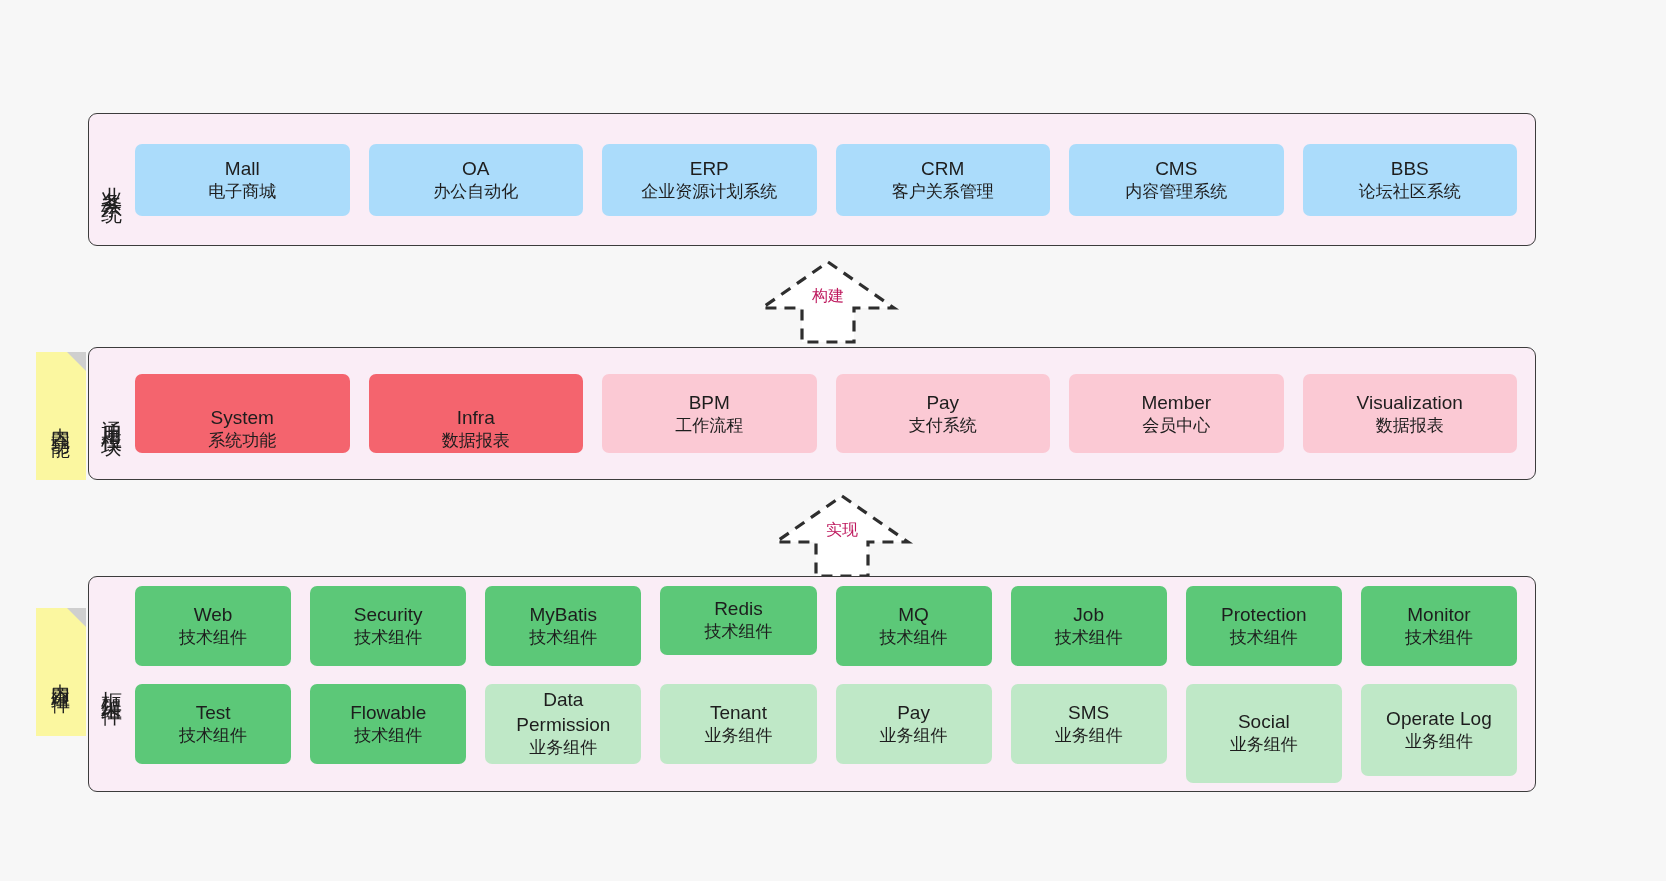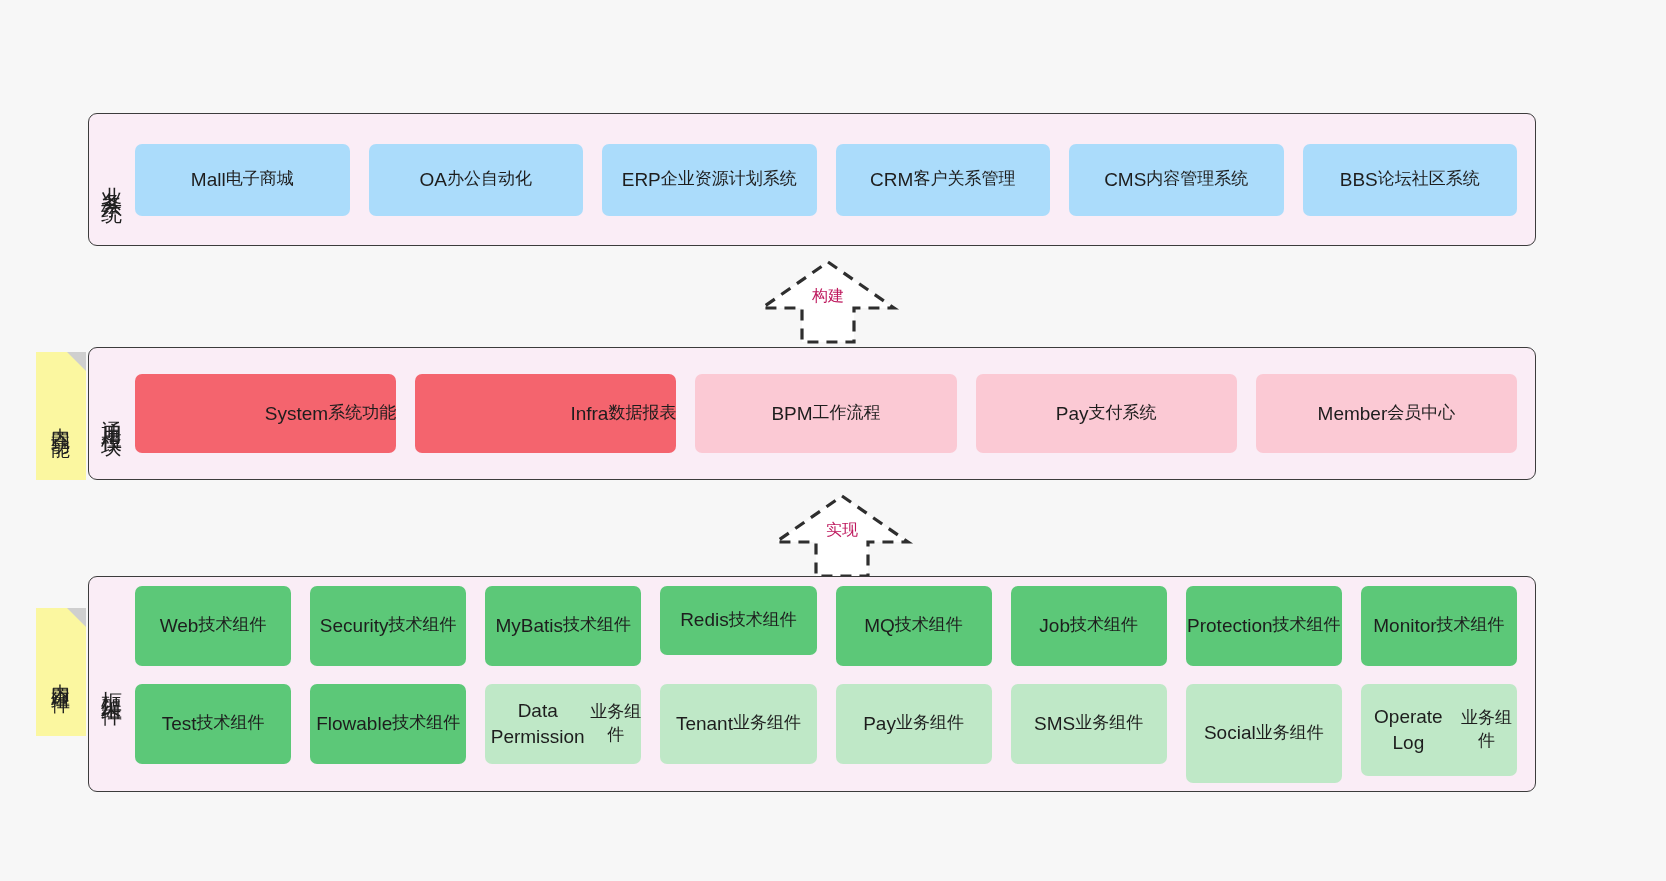--- a/index.html
+++ b/index.html
@@ -46,21 +46,21 @@
   }
   .row{
     display:flex;
     gap:19px;
   }
   .cell{
     flex:1 1 0;
     box-sizing:border-box;
     border-radius:7px;
     display:flex;
-    flex-direction:row;
+    flex-direction:column;
     align-items:center;
     justify-content:center;
     text-align:center;
     line-height:1.33;
     color:#1d1d1d;
   }
   .cell .t1{font-size:19px;}
   .cell .t2{font-size:17px;}
 
   
@@ -179,20 +179,24 @@
           <div class="t2">工作流程</div>
         </div>
         <div class="cell c-pink" style="height:79px">
           <div class="t1">Pay</div>
           <div class="t2">支付系统</div>
         </div>
         <div class="cell c-pink" style="height:79px">
           <div class="t1">Member</div>
           <div class="t2">会员中心</div>
         </div>
+        <div class="cell c-pink" style="height:79px">
+          <div class="t1">Visualization</div>
+          <div class="t2">数据报表</div>
+        </div>
       </div>
     </div>
   </div>
 
   <div class="arrow" style="left:772px;top:492px;width:140px;height:88px;">
     <svg width="140" height="88" viewBox="0 0 140 88" aria-hidden="true">
       <path d="M 70 4 L 136 50 L 96 50 L 96 84 L 44 84 L 44 50 L 4 50 Z" fill="#ffffff" stroke="#2e2e2e" stroke-width="3.2" stroke-dasharray="11 8" stroke-linejoin="miter"></path>
     </svg>
     <div class="alabel" style="top:28px;">实现</div>
   </div>

